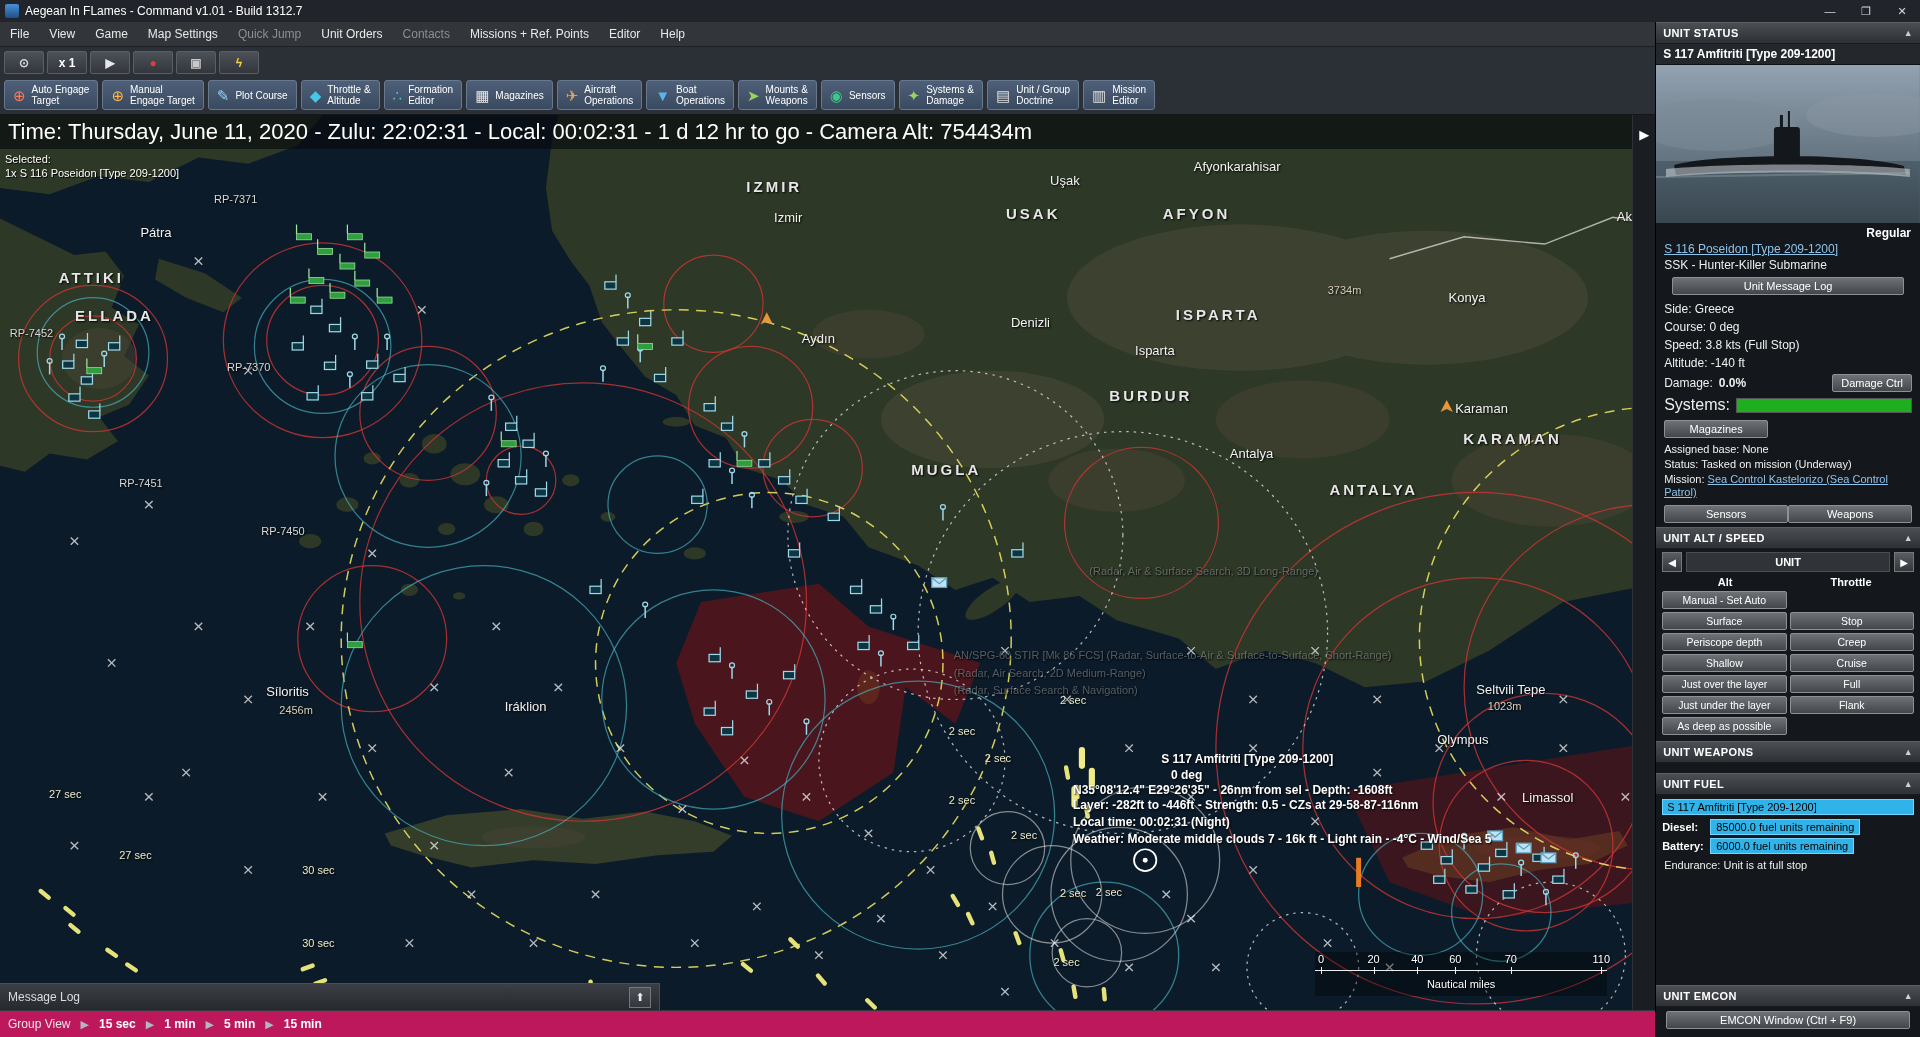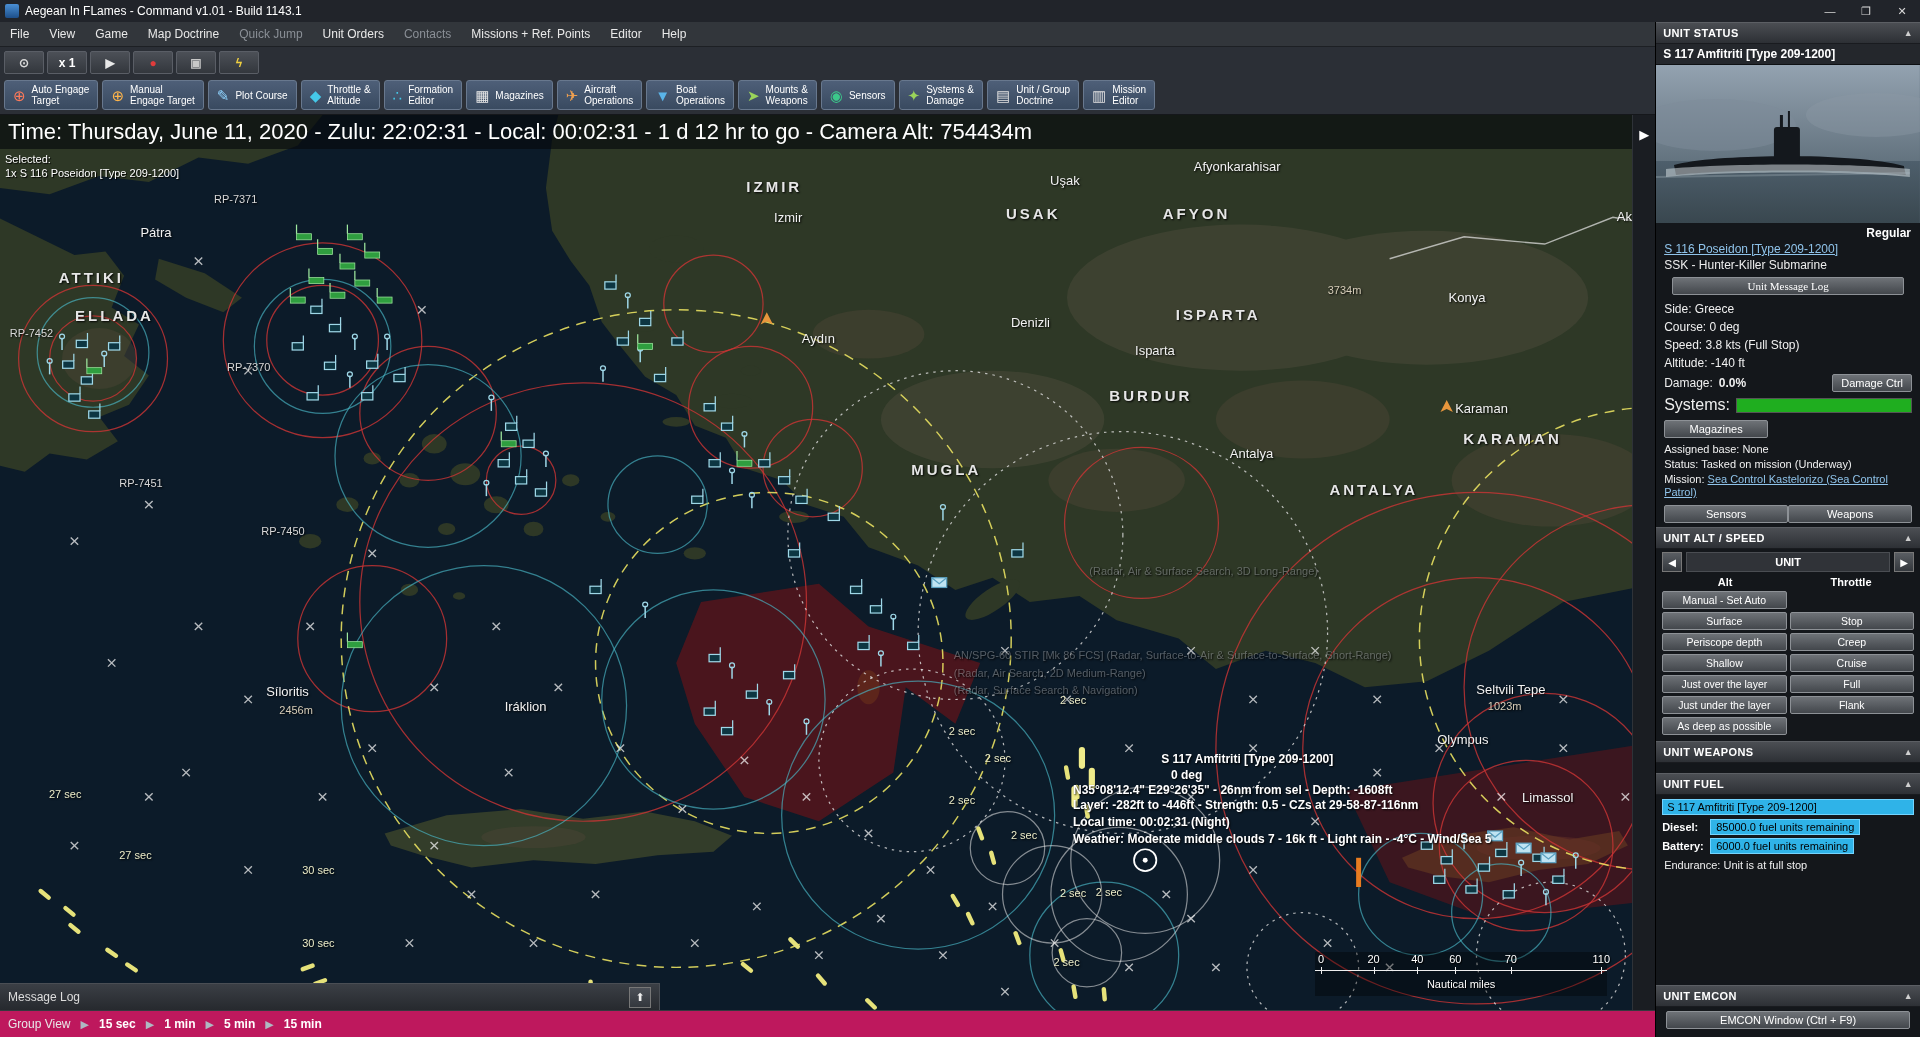--- a/index.html
+++ b/index.html
@@ -65,21 +65,21 @@
   
   .sec-head{height:20px;flex:none;background:linear-gradient(#4b4e53,#2d3035);border-top:1px solid #5c5f64;border-bottom:1px solid #191b1f;display:flex;align-items:center;padding:0 7px;color:#fff;font-size:11px;font-weight:bold;letter-spacing:.4px;}
   .sec-head .chev{margin-left:auto;color:#cfcfcf;font-size:9px;}
   .unit-title{height:20px;flex:none;background:#24272c;color:#fff;font-size:12px;font-weight:bold;display:flex;align-items:center;padding:0 7px;border-bottom:1px solid #0e1013;}
   .sub-photo{height:158px;flex:none;position:relative;background:#5a6a78;}
   .sub-photo svg{position:absolute;inset:0;width:100%;height:100%;}
   .proficiency{color:#fff;font-size:12px;font-weight:bold;text-align:right;padding:3px 9px 1px;}
   .link{color:#8fc3ea;text-decoration:underline;cursor:pointer;}
   .pad{padding:1px 8px;font-size:12px;}
   .btn{background:linear-gradient(#6e7277,#43474c);border:1px solid #8d9196;border-radius:2px;color:#fff;font-size:11px;padding:2px 8px;text-align:center;}
-  .full-btn{display:block;margin:4px 16px 5px;font-family:Liberation Serif, serif;}
+  .full-btn{display:block;margin:4px 16px 5px;}
   .kv{padding:2px 8px;font-size:12px;color:#f0f0f0;}
   .damage-row{display:flex;align-items:center;padding:2px 8px;font-size:12px;gap:6px;}
   .sys-row{display:flex;align-items:center;padding:2px 8px;font-size:16px;gap:6px;}
   .sysbar{flex:1;height:13px;background:#1b1d20;border:1px solid #555;}
   .sysfill{width:100%;height:100%;background:#1fae1f;}
   .small-btn{margin:4px 8px;width:86px;}
   .info-line{padding:1px 8px;font-size:11px;color:#f0f0f0;line-height:13px;}
   .sw-row{display:flex;justify-content:space-between;padding:5px 8px 4px;}
   .sw-row .btn{width:46%;}
 
@@ -100,36 +100,36 @@
   .endurance{padding:4px 8px;font-size:11px;color:#f0f0f0;}
   .spacer{flex:1;}
   .emcon-btn{margin:4px 10px;}
   .gap4{height:4px;flex:none;}
 </style>
 </head>
 <body>
 
 <div class="titlebar">
   <div class="app-icon"></div>
-  <span>Aegean In FLames - Command v1.01 - Build 1143.1</span>
+  <span>Aegean In FLames - Command v1.01 - Build 1312.7</span>
   <div class="win-controls">
     <div class="win-btn">—</div>
     <div class="win-btn">❐</div>
     <div class="win-btn">✕</div>
   </div>
 </div>
 
 <div class="main">
 
   <div class="leftcol">
     <div class="menubar" id="menubar">
         <div class="menu-item">File</div>
         <div class="menu-item">View</div>
         <div class="menu-item">Game</div>
-        <div class="menu-item">Map Doctrine</div>
+        <div class="menu-item">Map Settings</div>
         <div class="menu-item disabled">Quick Jump</div>
         <div class="menu-item">Unit Orders</div>
         <div class="menu-item disabled">Contacts</div>
         <div class="menu-item">Missions + Ref. Points</div>
         <div class="menu-item">Editor</div>
         <div class="menu-item">Help</div>
       </div>
 
     <div class="toolbar">
       <div class="tb-row1" id="tbrow1">

